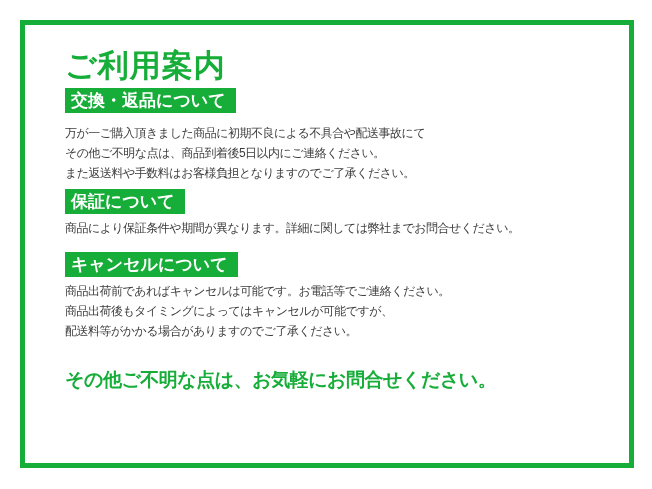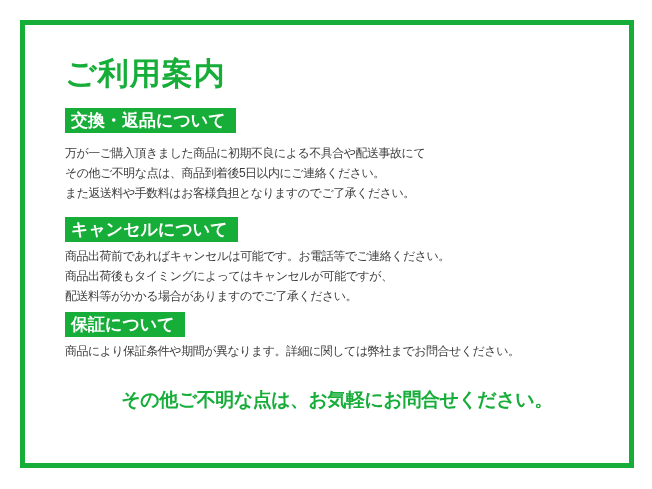--- a/index.html
+++ b/index.html
@@ -19,21 +19,21 @@
     position: absolute;
     left: 20px;
     top: 20px;
     width: 614px;
     height: 448px;
     box-sizing: border-box;
     border: 5px solid #16ad39;
     background: #ffffff;
   }
   .content {
-    padding: 30px 20px 0 40px;
+    padding: 22px 20px 0 40px;
   }
   .page-title {
     margin: 0;
     font-size: 31px;
     line-height: 37px;
     font-weight: bold;
     color: #16ad39;
     letter-spacing: 1px;
     white-space: nowrap;
   }
@@ -41,21 +41,21 @@
     display: inline-block;
     margin: 0;
     background: #16ad39;
     color: #ffffff;
     font-size: 17px;
     line-height: 19px;
     font-weight: bold;
     padding: 3px 10px 3px 6px;
     white-space: nowrap;
   }
-  .sec-heading.h1 { margin-top: 16px; }
+  .sec-heading.h1 { margin-top: 4px; }
   .sec-heading.h2 { margin-top: 14px; }
   .sec-heading.h3 { margin-top: 6px; }
   .body-block {
     margin: 10px 0 0 0;
   }
   .body-block.b2 { margin-top: 4px; }
   .body-block.b3 { margin-top: 4px; }
   .body-line {
     margin: 0;
     font-size: 12px;
@@ -65,21 +65,20 @@
     letter-spacing: -0.5px;
   }
   .footer-note {
     margin: 26px 0 0 0;
     font-size: 19px;
     line-height: 26px;
     font-weight: bold;
     color: #16ad39;
     white-space: nowrap;
     letter-spacing: -0.5px;
-    text-align: center;
   }
 </style>
 </head>
 <body>
 
 <div class="canvas">
   <div class="frame">
     <div class="content">
 
       <h1 class="page-title">ご利用案内</h1>
@@ -87,32 +86,32 @@
       <section>
         <div class="sec-heading h1">交換・返品について</div>
         <div class="body-block b1">
           <p class="body-line">万が一ご購入頂きました商品に初期不良による不具合や配送事故にて</p>
           <p class="body-line">その他ご不明な点は、商品到着後5日以内にご連絡ください。</p>
           <p class="body-line">また返送料や手数料はお客様負担となりますのでご了承ください。</p>
         </div>
       </section>
 
       <section>
+        <div class="sec-heading h3">保証について</div>
+        <div class="body-block b3">
+          <p class="body-line">商品により保証条件や期間が異なります。詳細に関しては弊社までお問合せください。</p>
+        </div>
+      </section>
+
+      <section>
         <div class="sec-heading h2">キャンセルについて</div>
         <div class="body-block b2">
           <p class="body-line">商品出荷前であればキャンセルは可能です。お電話等でご連絡ください。</p>
           <p class="body-line">商品出荷後もタイミングによってはキャンセルが可能ですが、</p>
           <p class="body-line">配送料等がかかる場合がありますのでご了承ください。</p>
-        </div>
-      </section>
-
-      <section>
-        <div class="sec-heading h3">保証について</div>
-        <div class="body-block b3">
-          <p class="body-line">商品により保証条件や期間が異なります。詳細に関しては弊社までお問合せください。</p>
         </div>
       </section>
 
       <p class="footer-note">その他ご不明な点は、お気軽にお問合せください。</p>
 
     </div>
   </div>
 </div>
 
 </body></html>

